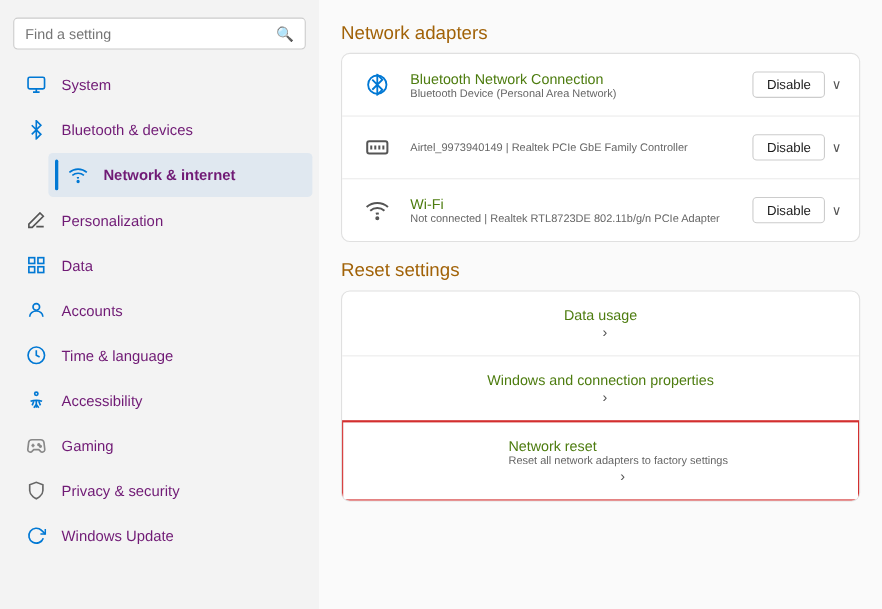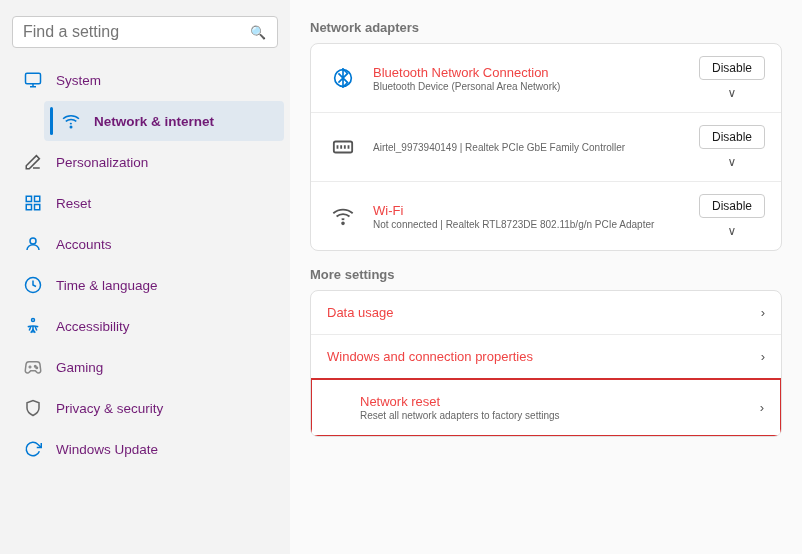--- a/index.html
+++ b/index.html
@@ -28,21 +28,21 @@
       background: #fff;
       border: 1px solid #ccc;
       border-radius: 4px;
       padding: 6px 10px;
     }
 
     .search-box input {
       border: none;
       outline: none;
       flex: 1;
-      font-size: 16px;
+      font-size: 13px;
       color: #555;
       background: transparent;
     }
 
     .search-box .search-icon-span {
       color: #555;
       font-size: 13px;
     }
 
     .sidebar-item {
@@ -93,23 +93,23 @@
 
     
     .main-content {
       flex: 1;
       background: #fafafa;
       padding: 16px 20px;
       overflow-y: auto;
     }
 
     .section-title {
-      font-size: 13px;
-      font-weight: 700;
-      color: #737373;
+      font-size: 17px;
+      font-weight: 400;
+      color: #a16207;
       margin-bottom: 8px;
       margin-top: 4px;
     }
 
     .card-list {
       background: #fff;
       border-radius: 8px;
       border: 1px solid #e0e0e0;
       margin-bottom: 16px;
       overflow: hidden;
@@ -138,34 +138,33 @@
       font-size: 18px;
     }
 
     .card-text {
       flex: 1;
     }
 
     .card-title {
       font-size: 13px;
       font-weight: 500;
-      color: #ef4444;
+      color: #4d7c0f;
     }
 
     .card-subtitle {
       font-size: 10px;
       color: #666;
       margin-top: 1px;
     }
 
     .card-action {
       display: flex;
       align-items: center;
       gap: 6px;
-      flex-direction: column;
     }
 
     .disable-btn {
       background: #fff;
       border: 1px solid #ccc;
       border-radius: 4px;
       padding: 4px 12px;
       font-size: 12px;
       cursor: pointer;
       color: #1a1a1a;
@@ -190,20 +189,21 @@
     }
 
     .card-item.highlighted:last-child {
       border-bottom: 2px solid #d32f2f;
       padding-left: 48px;
     }
 
     
     .more-settings-card .card-item {
       padding: 14px 16px;
+      flex-direction: column;
     }
 
     .more-settings-card .card-item.highlighted {
       background: #fff;
     }
   </style>
 </head>
 <body>
 
 <aside class="sidebar">
@@ -216,20 +216,28 @@
       <div class="sidebar-item">
         <span class="item-icon">
           <svg width="18" height="18" viewBox="0 0 24 24" fill="none" stroke="#0078d4" stroke-width="2">
             <rect x="2" y="3" width="20" height="14" rx="2"></rect>
             <line x1="8" y1="21" x2="16" y2="21"></line>
             <line x1="12" y1="17" x2="12" y2="21"></line>
           </svg>
         </span>
         <span class="item-label">System</span>
       </div>
+      <div class="sidebar-item">
+        <span class="item-icon">
+          <svg width="18" height="18" viewBox="0 0 24 24" fill="none" stroke="#0078d4" stroke-width="2">
+            <polyline points="6.5 6.5 17.5 17.5 12 23 12 1 17.5 6.5 6.5 17.5"></polyline>
+          </svg>
+        </span>
+        <span class="item-label">Bluetooth &amp; devices</span>
+      </div>
       <div class="sidebar-item active">
         <span class="item-icon">
           <svg width="18" height="18" viewBox="0 0 24 24" fill="none" stroke="#0078d4" stroke-width="2">
             <path d="M1.42 9a16 16 0 0 1 21.16 0"></path>
             <path d="M5 12.55a11 11 0 0 1 14.08 0"></path>
             <path d="M10.54 15.59A6 6 0 0 1 13 15.59"></path>
             <circle cx="12" cy="20" r="1"></circle>
           </svg>
         </span>
         <span class="item-label">Network &amp; internet</span>
@@ -245,21 +253,21 @@
       </div>
       <div class="sidebar-item">
         <span class="item-icon">
           <svg width="18" height="18" viewBox="0 0 24 24" fill="none" stroke="#0078d4" stroke-width="2">
             <rect x="3" y="3" width="7" height="7"></rect>
             <rect x="14" y="3" width="7" height="7"></rect>
             <rect x="3" y="14" width="7" height="7"></rect>
             <rect x="14" y="14" width="7" height="7"></rect>
           </svg>
         </span>
-        <span class="item-label">Reset</span>
+        <span class="item-label">Data</span>
       </div>
       <div class="sidebar-item">
         <span class="item-icon">
           <svg width="18" height="18" viewBox="0 0 24 24" fill="none" stroke="#0078d4" stroke-width="2">
             <circle cx="12" cy="8" r="4"></circle>
             <path d="M4 20c0-4 3.6-7 8-7s8 3 8 7"></path>
           </svg>
         </span>
         <span class="item-label">Accounts</span>
       </div>
@@ -371,21 +379,21 @@
     </div>
     <div class="card-action">
       <button class="disable-btn">Disable</button>
       <span class="chevron">∨</span>
     </div>
   </div>
       </div>
   </div>
 
   <div>
-    <div class="section-title">More settings</div>
+    <div class="section-title">Reset settings</div>
     <div class="card-list more-settings-card" id="more-settings-container">
         <div class="card-item">
     <div class="card-text">
       <div class="card-title">Data usage</div>
 
     </div>
     <span class="chevron-right">›</span>
   </div>
         <div class="card-item">
     <div class="card-text">

